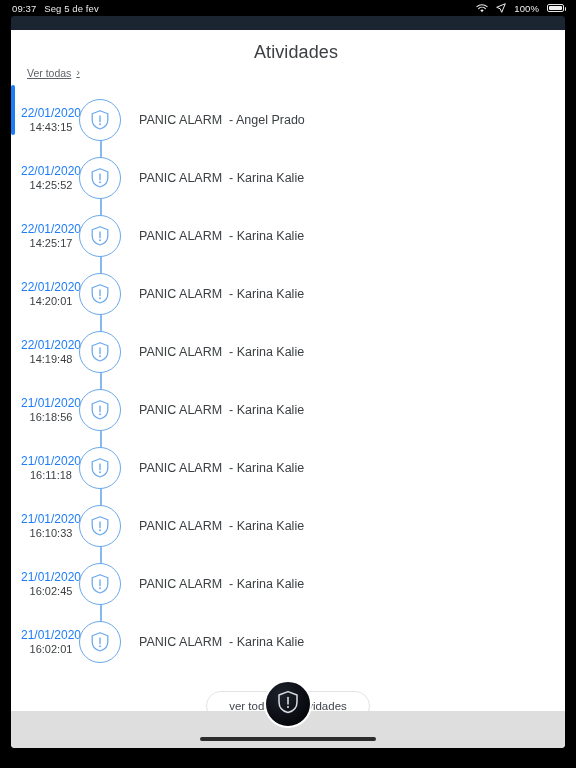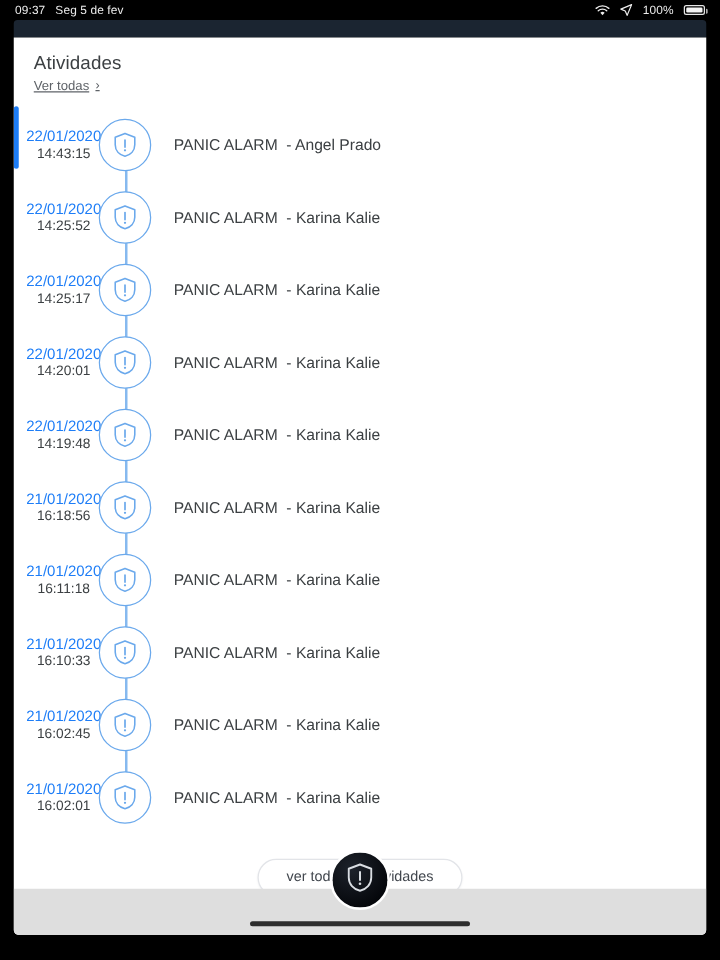--- a/index.html
+++ b/index.html
@@ -47,21 +47,21 @@
   
   #screen {
     position:absolute; left:11px; top:30px; width:554px; height:718px;
     background:#ffffff;
     border-radius:0 0 4px 4px;
     overflow:hidden;
   }
   
   #title-block { padding:12px 0 0 16px; }
   #page-title {
-    font-size:15px; color:#3c4043; font-weight:400; letter-spacing:.1px;
+    font-size:18px; color:#3c4043; font-weight:400; letter-spacing:.1px;text-align:center;
   }
   #see-all {
     margin-top:4px;
     font-size:10.5px; color:#5f6368;
     display:flex; align-items:center; gap:5px;
     width:max-content; cursor:pointer;text-decoration:underline;
   }
   #see-all .chev { font-size:10px; color:#5f6368; line-height:1; }
   
   #scroll-indicator {

